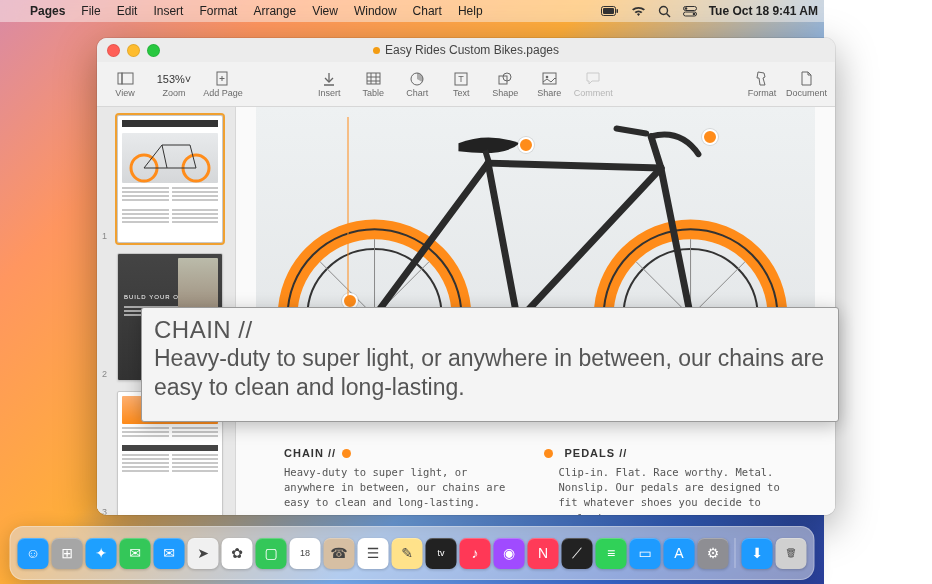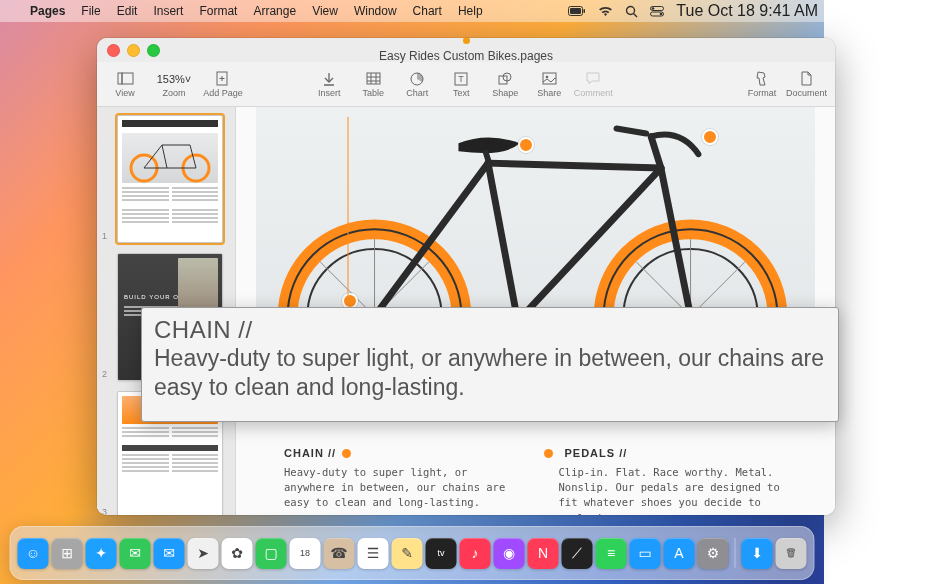--- a/index.html
+++ b/index.html
@@ -3,31 +3,31 @@
 <meta charset="utf-8">
 <style>
   html,body{margin:0;padding:0;width:932px;height:584px;overflow:hidden;font-family:-apple-system,BlinkMacSystemFont,"Helvetica Neue",Arial,sans-serif;-webkit-font-smoothing:antialiased;}
   .desktop{position:relative;width:824px;height:584px;background:linear-gradient(135deg,#d98aa5 0%,#ff9660 20%,#ffae3a 42%,#7fb8ff 65%,#3a6bd6 85%,#2a3f9a 100%);}
   
   .menubar{position:absolute;top:0;left:0;right:0;height:22px;background:rgba(255,255,255,0.45);backdrop-filter:blur(10px);display:flex;align-items:center;font-size:12px;color:#222;}
   .menubar .apple{width:22px;text-align:center;font-size:13px;}
   .menubar .m-item{padding:0 8px;cursor:default;}
   .menubar .m-item.bold{font-weight:600;}
   .menubar .spacer{flex:1;}
-  .menubar .right-item{padding:0 6px;font-size:16px;display:flex;align-items:center;}
+  .menubar .right-item{padding:0 6px;font-size:12px;display:flex;align-items:center;font-weight:bold;}
   .menubar svg{display:block;}
   
   .window{position:absolute;left:97px;top:38px;width:738px;height:477px;background:#f5f5f5;border-radius:10px;box-shadow:0 12px 40px rgba(0,0,0,0.35),0 0 0 1px rgba(0,0,0,0.08);overflow:hidden;display:flex;flex-direction:column;}
   .titlebar{height:24px;display:flex;align-items:center;position:relative;background:#ececec;}
   .traffic{display:flex;gap:7px;padding-left:10px;}
   .dot{width:11px;height:11px;border-radius:50%;}
   .dot.red{background:#ff5f57;border:1px solid rgba(0,0,0,0.1);}
   .dot.yellow{background:#febc2e;border:1px solid rgba(0,0,0,0.1);}
   .dot.green{background:#28c840;border:1px solid rgba(0,0,0,0.1);}
-  .title{position:absolute;left:0;right:0;text-align:center;font-size:12px;color:#444;pointer-events:none;display:flex;align-items:center;justify-content:center;gap:5px;flex-direction:column;}
+  .title{position:absolute;left:0;right:0;text-align:center;font-size:12px;color:#444;pointer-events:none;display:flex;align-items:center;justify-content:center;gap:5px;}
   .title .dirty{width:7px;height:7px;border-radius:50%;background:#f39c12;display:inline-block;}
   .toolbar{height:44px;background:#f2f2f2;border-bottom:1px solid #d7d7d7;display:flex;align-items:center;padding:0 8px;gap:4px;}
   .tbtn{display:flex;flex-direction:column;align-items:center;justify-content:center;min-width:40px;height:40px;font-size:9px;color:#6b6b6b;gap:1px;}
   .tbtn .ic{width:17px;height:17px;display:flex;align-items:center;justify-content:center;color:#555;}
   .tbtn.dis{opacity:0.45;}
   .tspacer{flex:1;}
   .content{flex:1;display:flex;overflow:hidden;background:#fff;}
   .sidebar{width:132px;background:#e8e8e8;border-right:1px solid #d7d7d7;padding:8px 0 8px 6px;overflow:hidden;}
   .thumb{width:104px;margin:0 auto 10px;position:relative;}
   .thumb .pg{width:104px;background:#fff;border:1px solid #c8c8c8;border-radius:2px;box-shadow:0 1px 2px rgba(0,0,0,0.1);}

